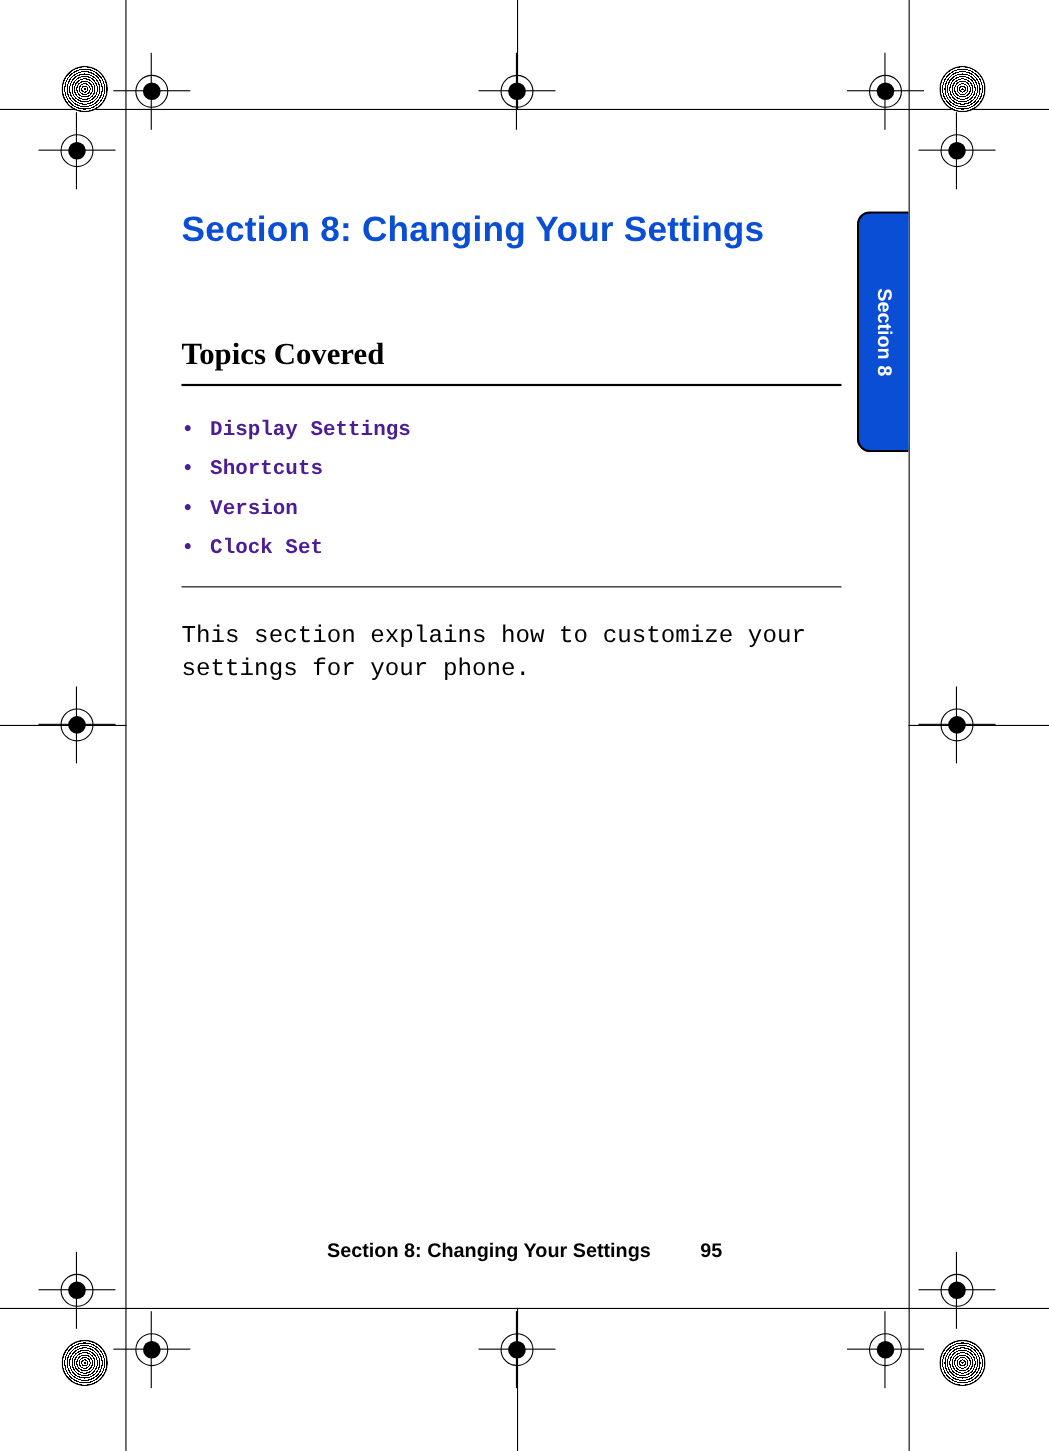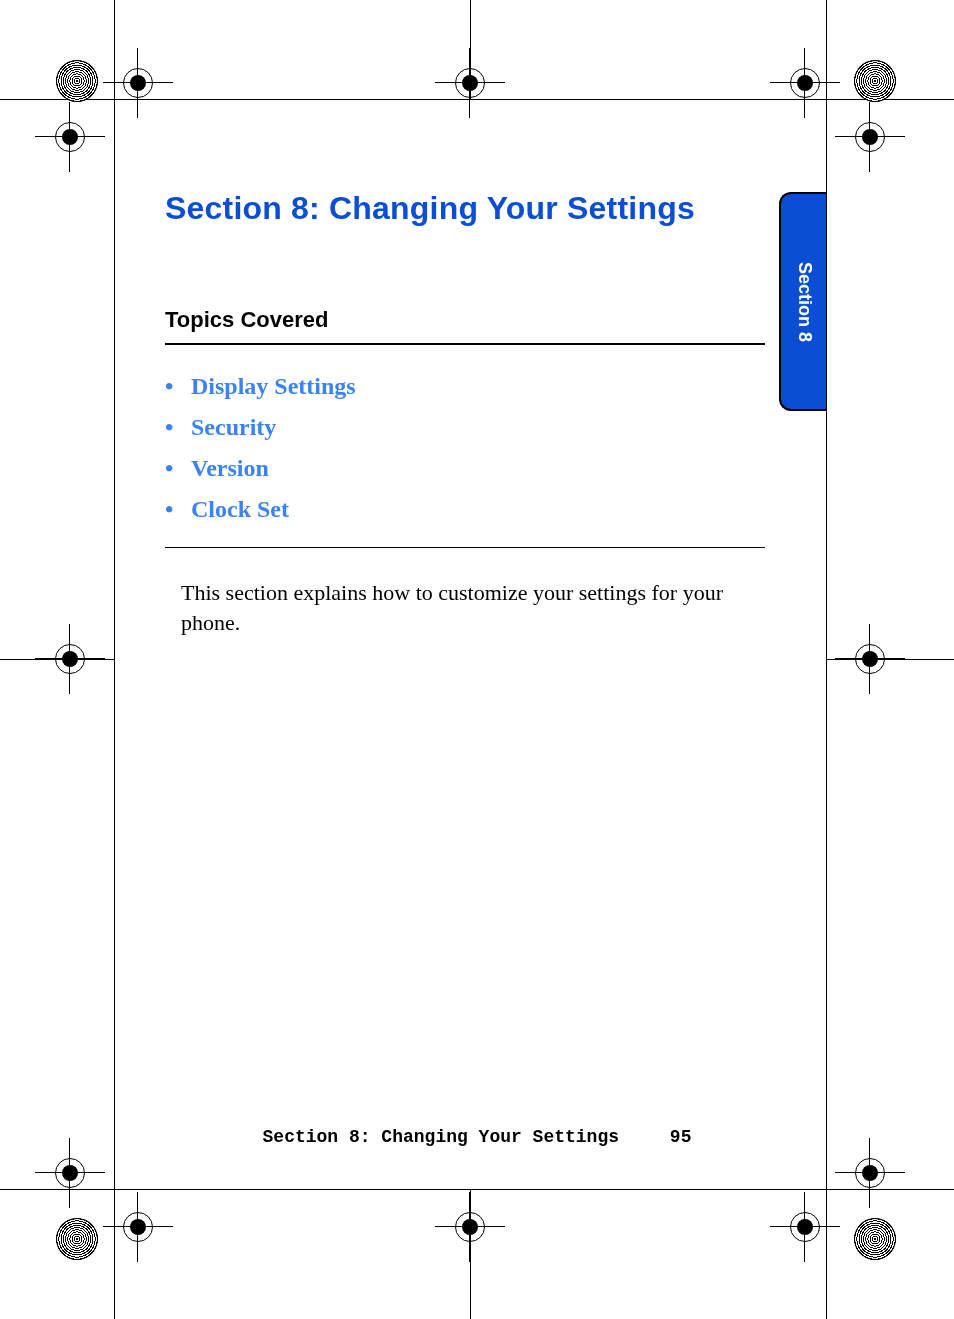--- a/index.html
+++ b/index.html
@@ -12,30 +12,30 @@
   .reg .circ{position:absolute;inset:0;border:1px solid #000;border-radius:50%}
   .reg .dot{position:absolute;top:7px;left:7px;width:16px;height:16px;background:#000;border-radius:50%}
   .reg .xh{position:absolute;top:14px;left:-20px;width:70px;border-top:1px solid #000}
   .reg .xv{position:absolute;left:14px;top:-20px;height:70px;border-left:1px solid #000}
   .moire{position:absolute;width:42px;height:42px;border-radius:50%;
     background:repeating-radial-gradient(circle,#000 0 1px,#fff 1px 2.2px);
     box-shadow:0 0 0 1px #000 inset}
   
   .content{position:absolute;left:165px;top:190px;width:600px}
   .section-title{font-family:Arial,Helvetica,sans-serif;font-weight:bold;font-size:32px;color:#0b4ed6;margin:0 0 80px 0;letter-spacing:.2px}
-  .topics-heading{font-family:Liberation Sans, sans-serif;font-weight:bold;font-size:22px;color:#000;margin:0 0 10px 0}
+  .topics-heading{font-family:Liberation Serif, serif;font-weight:bold;font-size:28px;color:#000;margin:0 0 10px 0}
   .rule{border:0;border-top:2px solid #000;margin:0 0 28px 0}
   .rule-thin{border:0;border-top:1px solid #000;margin:24px 0 30px 0}
   ul.topics{list-style:none;padding:0;margin:0}
-  ul.topics li{font-family:Liberation Serif, serif;font-weight:bold;font-size:24px;color:#3b82f6;margin:0 0 14px 0}
+  ul.topics li{font-family:Liberation Mono, monospace;font-weight:bold;font-size:19px;color:#4c1d95;margin:0 0 14px 0}
   ul.topics li::before{content:"•";display:inline-block;width:26px}
-  .body-text{font-family:Liberation Serif, serif;font-size:22px;line-height:1.35;color:#000;margin:16px}
+  .body-text{font-family:Liberation Mono, monospace;font-size:22px;line-height:1.35;color:#000;margin:0}
   .side-tab{position:absolute;left:779px;top:192px;width:45px;height:215px;background:#0b4ed6;border:2px solid #000;border-top-left-radius:12px;border-bottom-left-radius:12px;border-right:none}
   .side-tab span{position:absolute;left:50%;top:50%;transform:translate(-50%,-50%) rotate(90deg);color:#fff;font-weight:bold;font-family:Arial,Helvetica,sans-serif;font-size:18px;white-space:nowrap}
-  .footer{position:absolute;left:0;width:954px;top:1127px;text-align:center;font-family:Liberation Mono, monospace;font-weight:bold;font-size:18px;color:#000}
+  .footer{position:absolute;left:0;width:954px;top:1127px;text-align:center;font-family:Liberation Sans, sans-serif;font-weight:bold;font-size:18px;color:#000}
   .footer .pnum{display:inline-block;margin-left:40px}
   
   .topics-list{margin-top:4px}
 </style>
 </head>
 <body>
 
 <div class="vline" style="left:114px"></div>
 <div class="vline" style="left:826px"></div>
 <div class="hline" style="top:99px"></div>
@@ -134,21 +134,21 @@
 </div>
 
 <div class="content">
   <h1 class="section-title">Section 8: Changing Your Settings</h1>
 
   <h2 class="topics-heading">Topics Covered</h2>
   <hr class="rule">
 
   <ul class="topics topics-list">
     <li>Display Settings</li>
-    <li>Security</li>
+    <li>Shortcuts</li>
     <li>Version</li>
     <li>Clock Set</li>
   </ul>
 
   <hr class="rule-thin">
 
   <p class="body-text">This section explains how to customize your settings for your phone.</p>
 </div>
 
 <div class="footer">

